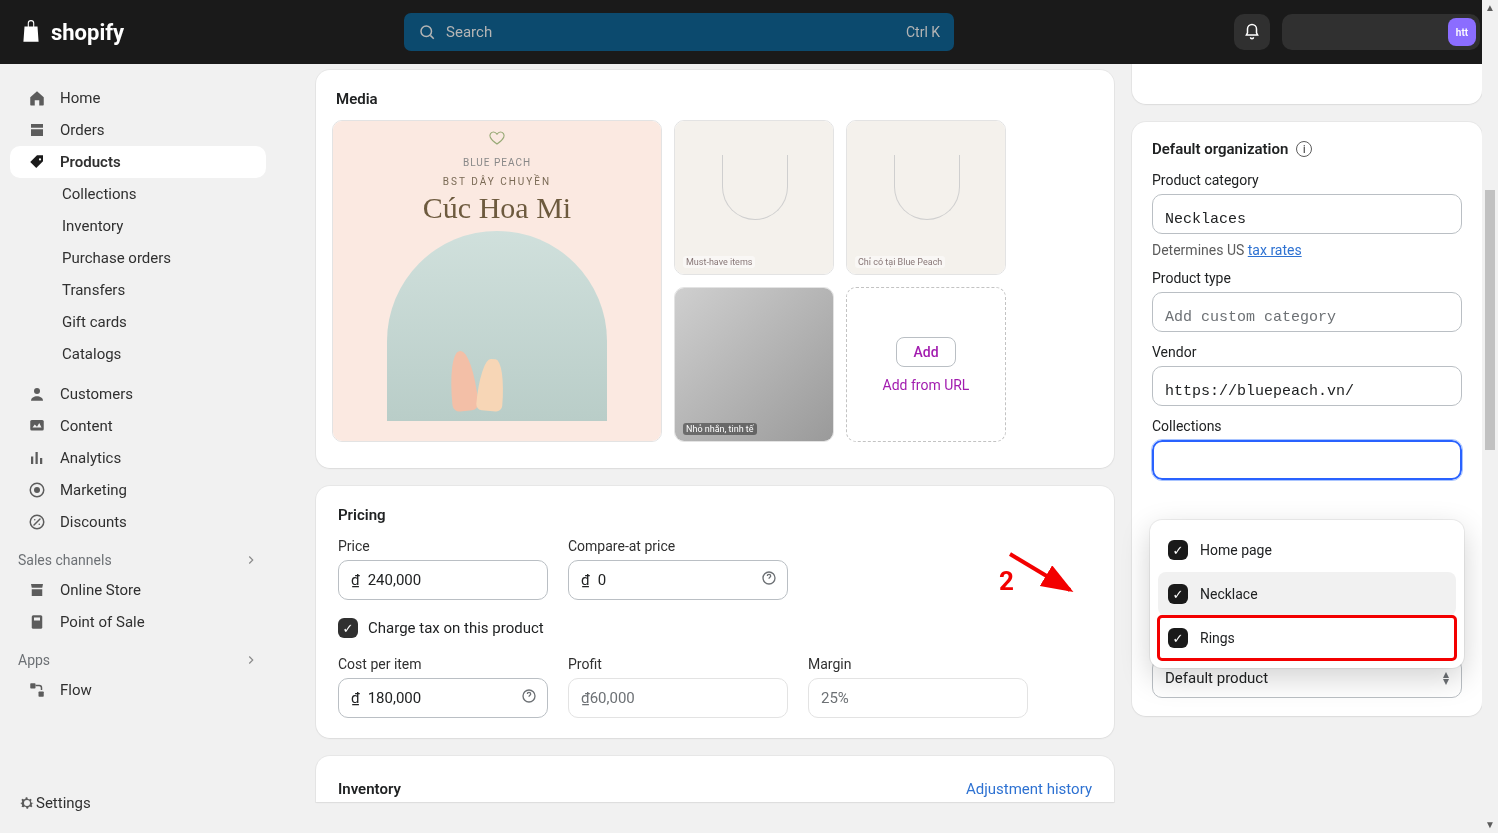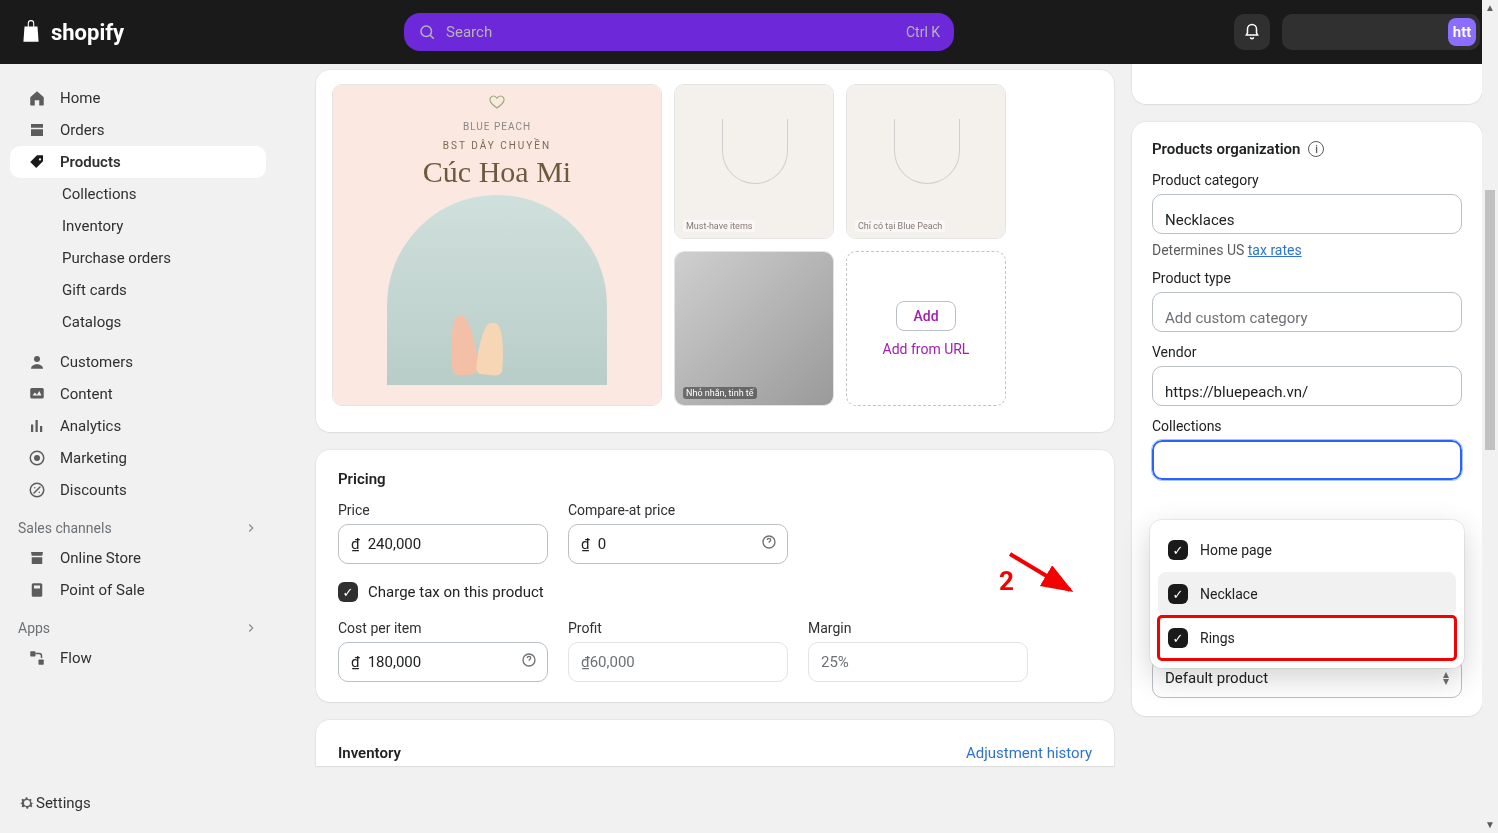--- a/index.html
+++ b/index.html
@@ -41,36 +41,36 @@
 
   
   .topbar{
     height:64px;background:var(--topbar);display:flex;align-items:center;
     padding:0 18px;gap:20px;color:#fff;
   }
   .logo{display:flex;align-items:center;gap:7px;font-weight:700;font-size:22px;}
   .logo svg{width:26px;height:26px;}
   .search-wrap{
     margin-left:auto;margin-right:auto;width:550px;height:38px;
-    background:#6d28d9;border-radius:16px;display:flex;align-items:center;
+    background:#0c4a6e;border-radius:7px;display:flex;align-items:center;
     padding:16px 14px;gap:10px;color:#b5b5b5;font-size:15px;
   }
   .search-wrap .kbd{margin-left:auto;font-size:14px;color:#b5b5b5;}
   .topbar-right{display:flex;align-items:center;gap:12px;}
   .notif-btn{
     width:36px;height:36px;border-radius:10px;background:#303030;
     display:flex;align-items:center;justify-content:center;color:#fff;
   }
   .profile-chip{
     height:36px;width:198px;background:#303030;border-radius:10px;
     display:flex;align-items:center;justify-content:flex-end;padding:4px;
   }
   .avatar{
     width:28px;height:28px;border-radius:8px;background:var(--badge);
-    color:#fff;font-size:15px;font-weight:600;display:flex;
+    color:#fff;font-size:10px;font-weight:600;display:flex;
     align-items:center;justify-content:center;
   }
 
   
   .workspace{display:flex;height:calc(833px - 64px);}
   
   .sidebar{
     width:276px;background:var(--bg);display:flex;flex-direction:column;
     padding-top:18px;font-size:15px;position:relative;
   }
@@ -185,22 +185,23 @@
   }
 
   
   .side-card{padding:18px 20px;position:relative;}
   .side-card h3{display:flex;align-items:center;gap:8px;}
   .info-ico{width:16px;height:16px;border:1.5px solid #5c5c5c;border-radius:50%;
     display:inline-flex;align-items:center;justify-content:center;font-size:10px;color:#5c5c5c;}
   .side-label{font-size:14px;margin:12px 0 6px;}
   .side-input{
     width:100%;height:40px;border:1px solid var(--border-dark);border-radius:10px;
-    padding:4px 12px;font-size:15px;display:flex;align-items:flex-end;background:#fff;
+    padding:16px 12px;font-size:15px;display:flex;align-items:flex-start;background:#fff;
     color:#202223;
+    font-family:Liberation Mono, monospace;
   }
   .side-input.placeholder{color:#6d7175;}
   .helper{font-size:14px;color:#5c5c5c;margin-top:8px;}
   .helper a{color:var(--link);text-decoration:underline;}
   .side-input.focus{
     border:2px solid var(--focus);outline:1px solid #a9c4ff;
   }
   
   .popover{
     position:absolute;left:18px;right:18px;top:398px;background:#fff;
@@ -297,20 +298,23 @@
     <div class="nav-sub">
         <span>Collections</span>
       </div>
     <div class="nav-sub">
         <span>Inventory</span>
       </div>
     <div class="nav-sub">
         <span>Purchase orders</span>
       </div>
     <div class="nav-sub">
+        <span>Transfers</span>
+      </div>
+    <div class="nav-sub">
         <span>Gift cards</span>
       </div>
     <div class="nav-sub">
         <span>Catalogs</span>
       </div>
 
     <div style="height:8px"></div>
     <div class="nav-item">
       <svg viewBox="0 0 24 24">
           <circle cx="12" cy="8" r="4"></circle>
@@ -387,20 +391,21 @@
           <path d="M12 8a4 4 0 100 8 4 4 0 000-8zm9 4l-2 .5-.8 2 1 1.8-1.5 1.5-1.8-1-2 .8-.5 2h-2l-.5-2-2-.8-1.8 1L4.6 17l1-1.8-.8-2L3 12l1.8-.5.8-2-1-1.8L6.1 6.2l1.8 1 2-.8.5-2h2l.5 2 2 .8 1.8-1 1.5 1.5-1 1.8.8 2L21 12z"></path>
         </svg>
       <span>Settings</span>
     </div>
   </div>
 
   <div class="main">
     <div class="main-scroll">
 
       <div class="card media-card" style="margin-top:6px;">
+        <div class="media-title">Media</div>
         <div class="media-grid">
           <div class="media-tile">
             <div class="neck-tile"></div>
             <div class="tile-caption">Must-have items</div>
           </div>
           <div class="media-tile tile-main">
             <div class="hero">
               <svg width="20" height="18" viewBox="0 0 24 24" style="margin-top:8px" fill="none" stroke="#9a7" stroke-width="1.5">
                   <path d="M12 20s-7-4.5-9-9c-1.5-3.5 1-7 4.5-7 2 0 3.5 1.5 4.5 3 1-1.5 2.5-3 4.5-3 3.5 0 6 3.5 4.5 7-2 4.5-9 9-9 9z"></path>
                 </svg>
@@ -490,21 +495,21 @@
       </div>
 
     </div>
 
     <div class="side-col">
 
       <div class="card-stub"></div>
 
       <div class="card side-card" style="position:relative;">
         <h3>
-          <span>Products organization</span>
+          <span>Default organization</span>
           <span class="info-ico">i</span>
         </h3>
 
         <div class="side-label">Product category</div>
         <div class="side-input">
           <span>Necklaces</span>
         </div>
         <div class="helper">
           <span>Determines US </span><a href="#">tax rates</a>
         </div>

